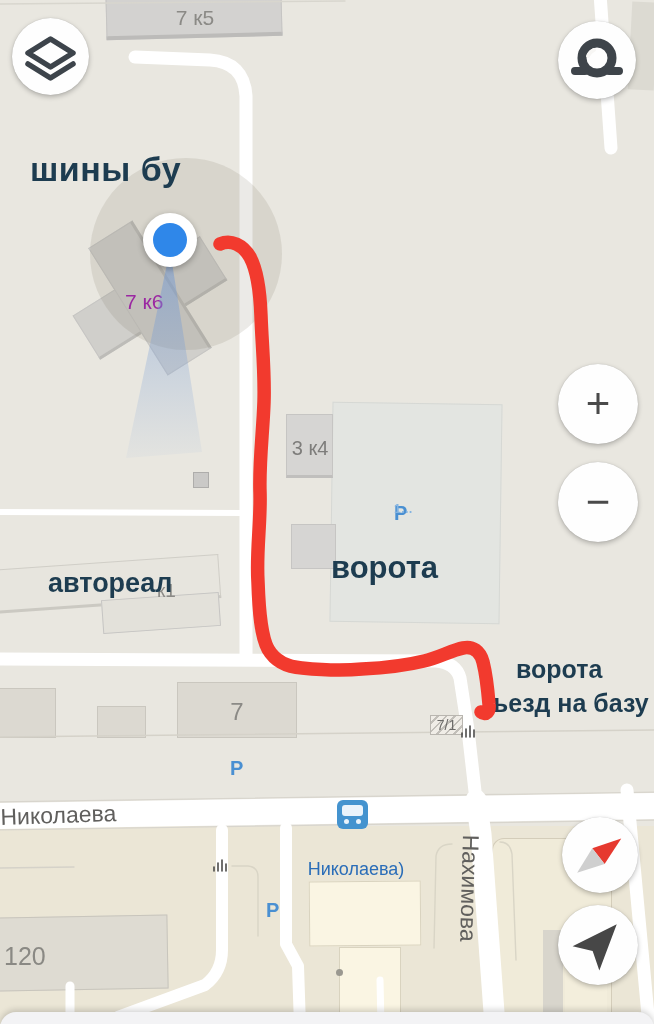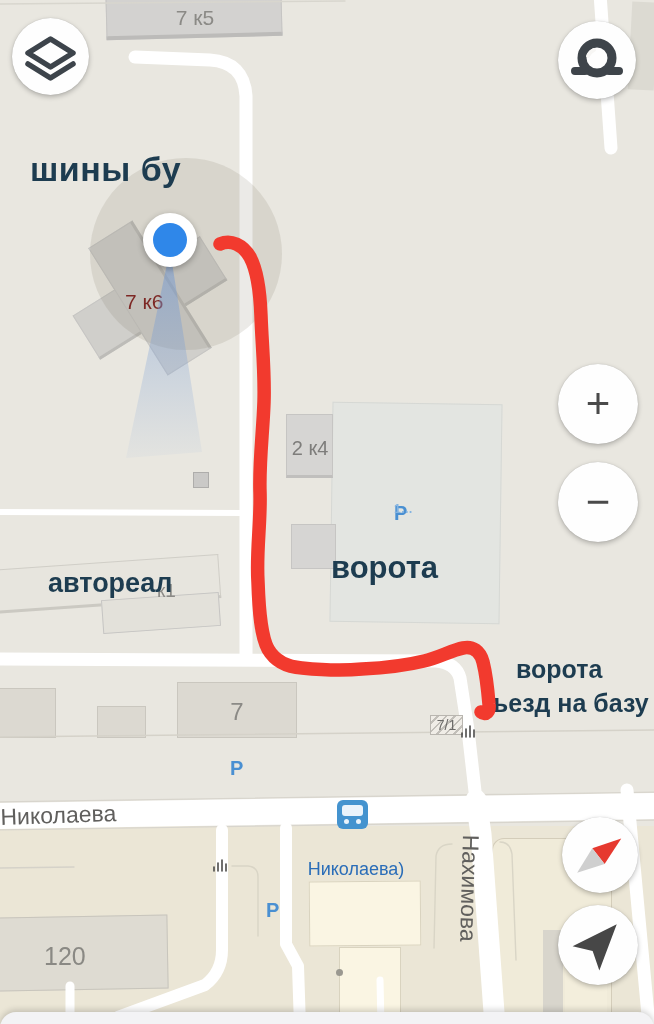--- a/index.html
+++ b/index.html
@@ -108,26 +108,26 @@
       <linearGradient id="beamGrad" x1="0" y1="0" x2="0" y2="1">
         <stop offset="0" stop-color="#6e96d2" stop-opacity="0.55"></stop>
         <stop offset="1" stop-color="#82a5da" stop-opacity="0.06"></stop>
       </linearGradient>
     </defs>
     <circle cx="186" cy="254" r="96" fill="rgba(110,103,88,0.14)"></circle>
     <polygon points="170,250 126,458 202,452" fill="url(#beamGrad)"></polygon>
   </svg>
 
   <div class="maplbl ctr" style="left:130px;top:6px;width:130px;font-size:21px;z-index:4;">7 к5</div>
-  <div class="maplbl" style="left:125px;top:290px;font-size:21px;color:#7f1d1d;">7 к6</div>
-  <div class="maplbl ctr" style="left:282px;top:437px;width:56px;font-size:20px;color:#7e7d7b;">2 к4</div>
+  <div class="maplbl" style="left:125px;top:290px;font-size:21px;color:#a21caf;">7 к6</div>
+  <div class="maplbl ctr" style="left:282px;top:437px;width:56px;font-size:20px;color:#7e7d7b;">3 к4</div>
   <div class="maplbl" style="left:157px;top:580px;font-size:19px;">к1</div>
   <div class="maplbl ctr" style="left:225px;top:698px;width:24px;font-size:24px;">7</div>
   <div class="hatchbox">7/1</div>
-  <div class="maplbl" style="left:4px;top:942px;font-size:25px;color:#8a8984;margin-left:40px;">120</div>
+  <div class="maplbl" style="left:4px;top:942px;font-size:25px;color:#8a8984;">120</div>
 
   <div class="street" style="left:0px;top:804px;font-size:23px;transform:rotate(-2deg);transform-origin:left top;">Николаева</div>
   <div class="street" style="left:484px;top:835px;font-size:23px;transform:rotate(91.5deg);transform-origin:left top;">Нахимова</div>
 
   <div class="busicon">
     <div style="left:5px;top:5px;width:21px;height:11px;background:#eaf3fb;border-radius:3px;"></div>
     <div style="left:7px;top:19px;width:5px;height:5px;background:#eaf3fb;border-radius:50%;"></div>
     <div style="left:19px;top:19px;width:5px;height:5px;background:#eaf3fb;border-radius:50%;"></div>
   </div>
   <div class="street blue ctr" style="left:270px;top:859px;width:172px;font-size:18px;z-index:4;">Николаева)</div>

